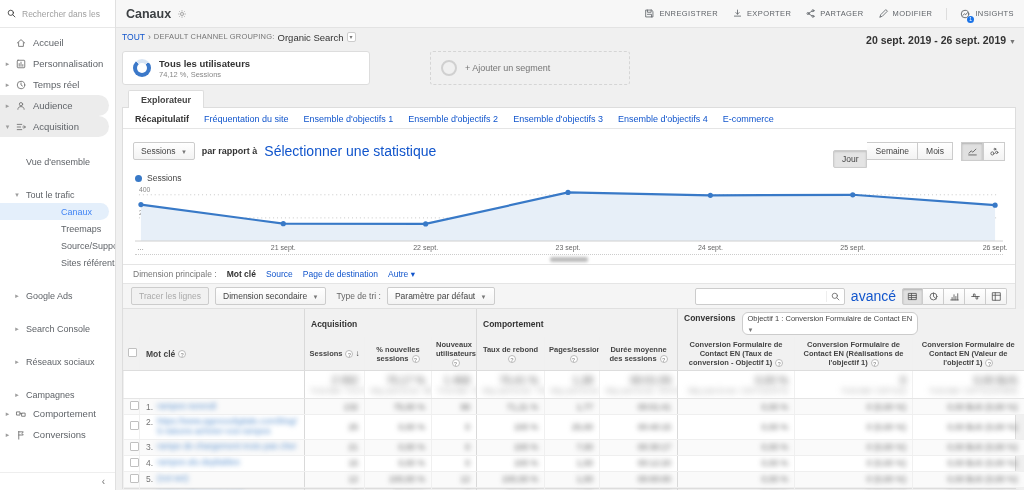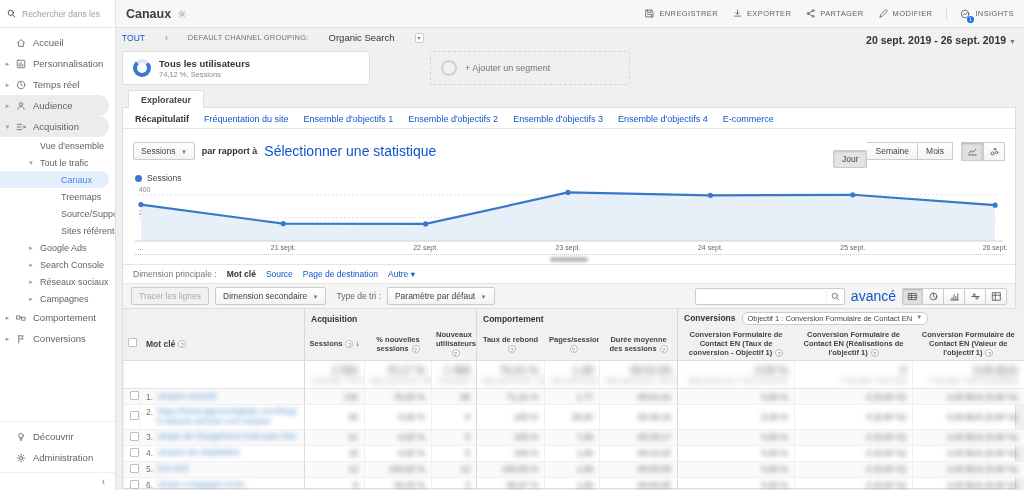--- a/index.html
+++ b/index.html
@@ -10,21 +10,21 @@
   
   .sidebar { width:116px; background:#fff; border-right:1px solid #e0e0e0; display:flex; flex-direction:column; flex-shrink:0; }
   .sb-search { height:28px; border-bottom:1px solid #e8e8e8; display:flex; align-items:center; gap:5px; padding:0 6px; }
   .sb-search input { border:none; outline:none; width:80px; font-size:8.5px; color:#444; font-family:inherit; background:transparent; }
   .sb-search input::placeholder { color:#9e9e9e; }
   .sb-nav { flex:0 0 auto; padding-top:4px; }
   .sb-item { display:flex; align-items:center; height:21px; padding-left:2px; cursor:pointer; color:#5f6368; font-size:9.5px; }
   .sb-item .arr { width:11px; text-align:center; font-size:7px; color:#9e9e9e; flex-shrink:0; }
   .sb-item .icon { width:16px; display:flex; justify-content:center; flex-shrink:0; color:#757575; }
   .sb-item .lbl { margin-left:4px; white-space:nowrap; overflow:hidden; }
-  .sb-item.lvl1 { height:17px; padding-left:26px; font-size:9px; }
+  .sb-item.lvl1 { height:17px; padding-left:12px; font-size:9px;margin-top:16px; }
   .sb-item.lvl1 .arr { width:10px; }
   .sb-item.lvl2 { height:17px; padding-left:46px; font-size:9px; }
   .sb-item.hl { background:#ececec; border-radius:0 14px 14px 0; margin-right:6px; }
   .sb-item.sel { background:#e4effb; border-radius:0 14px 14px 0; margin-right:6px; color:#4285f4; }
   .sb-section { font-size:7.5px; letter-spacing:.8px; color:#9e9e9e; padding:8px 0 4px 12px; }
   .sb-spacer { flex:1; }
   .sb-foot { border-top:1px solid #eee; padding:4px 0; }
   .sb-collapse { border-top:1px solid #eee; height:18px; display:flex; align-items:center; justify-content:flex-end; padding-right:10px; color:#757575; font-size:10px; cursor:pointer; }
 
   
@@ -32,21 +32,21 @@
   .topbar { height:28px; background:#f7f7f7; border-bottom:1px solid #e3e3e3; display:flex; align-items:center; padding:0 10px; flex-shrink:0; }
   .topbar .title { font-size:12.5px; font-weight:bold; color:#3c4043; display:flex; align-items:center; gap:5px; }
   .topbar .actions { margin-left:auto; display:flex; align-items:center; gap:14px; }
   .action { display:flex; align-items:center; gap:4px; font-size:7.5px; letter-spacing:.4px; color:#5f6368; cursor:pointer; background:none; border:none; font-family:inherit; }
   .action .icon { position:relative; display:flex; }
   .action .badge { position:absolute; right:-3px; bottom:-3px; width:7px; height:7px; border-radius:50%; background:#1a73e8; color:#fff; font-size:5px; display:flex; align-items:center; justify-content:center; }
   .action.sep { border-left:1px solid #ddd; padding-left:12px; }
 
   .content { flex:1; padding:4px 8px 0 6px; overflow:hidden; }
   .crumb-row { display:flex; align-items:flex-start; font-size:8.5px; }
-  .crumb { display:flex; align-items:center; gap:20px; color:#757575; }
+  .crumb { display:flex; align-items:flex-start; gap:3px; color:#757575; }
   .crumb .root { color:#15c; cursor:pointer; }
   .crumb .grp { font-size:7.5px; letter-spacing:.2px; }
   .crumb .val { color:#333; font-size:9.5px; }
   .crumb .dd { border:1px solid #ccc; background:#fff; border-radius:2px; font-size:6px; color:#777; padding:0 2px; line-height:8px; cursor:pointer; }
   .daterange { margin-left:auto; font-size:10.5px; color:#333; font-weight:bold; cursor:pointer; padding-top:2px; }
   .daterange .car { font-size:7px; color:#757575; font-weight:normal; }
 
   .segments { display:flex; align-items:stretch; margin:5px 0 4px 0; height:34px; }
   .seg-card { background:#fff; border:1px solid #ddd; border-radius:3px; width:248px; display:flex; align-items:center; gap:8px; padding:0 10px; cursor:pointer; }
   .donut { width:18px; height:18px; border-radius:50%; background:conic-gradient(#d8e4f3 0 14%, #3b78c9 14% 88%, #d8e4f3 88% 100%); position:relative; flex-shrink:0; }
@@ -100,21 +100,21 @@
   .search-box .mag { width:18px; display:flex; justify-content:center; color:#666; border-left:1px solid #eee; cursor:pointer; }
   .views { display:flex; }
   .views .icon-btn { width:21px; height:17px; border-left:none; }
   .views .icon-btn:first-child { border-left:1px solid #ccc; border-radius:2px 0 0 2px; }
   .views .icon-btn:last-child { border-radius:0 2px 2px 0; }
 
   table.data { width:100%; border-collapse:collapse; table-layout:fixed; }
   table.data th, table.data td { border-left:1px solid #f0f0f0; overflow:hidden; }
   table.data .gb { border-left:1px solid #d9d9d9; }
   tr.grp-row th { background:#f1f1f1; font-size:8.5px; text-align:left; padding:3px 6px 2px; color:#333; border-bottom:none; height:18px; }
-  .conv-sel { display:inline-flex; align-items:flex-start; gap:4px; background:#fff; border:1px solid #ccc; border-radius:6px; font-size:7.5px; font-weight:normal; color:#444; padding:1px 5px; margin-left:6px; cursor:pointer; }
+  .conv-sel { display:inline-flex; align-items:flex-start; gap:4px; background:#fff; border:1px solid #ccc; border-radius:6px; font-size:7.5px; font-weight:normal; color:#444; padding:1px 5px; margin-left:6px; cursor:pointer;flex-direction:column; }
   tr.hdr-row th { background:#f1f1f1; font-size:7.5px; color:#444; padding:3px 4px; text-align:center; vertical-align:middle; border-bottom:1px solid #ddd; height:28px; cursor:pointer; }
   tr.hdr-row th.dim { text-align:left; padding-left:6px; font-size:8.5px; }
   .help { display:inline-block; width:8px; height:8px; border:1px solid #bbb; border-radius:50%; color:#999; font-size:5.5px; line-height:8px; text-align:center; margin-left:3px; vertical-align:middle; background:#fff; }
   .sort-arr { color:#333; font-size:8px; margin-left:2px; }
   tr.tot-row td { background:#fff; border-bottom:1px solid #e5e5e5; padding:3px 6px 4px; height:28px; vertical-align:top; }
   .tot-val { font-size:10.5px; color:#555; text-align:right; }
   .tot-sub { font-size:6.5px; color:#999; text-align:right; margin-top:1px; white-space:nowrap; }
   tr.data-row td { font-size:8.5px; color:#616161; border-bottom:1px solid #efefef; padding:2px 6px; height:15px; }
   tr.data-row:nth-child(even) td { background:#fafafa; }
   td.num { text-align:right; white-space:nowrap; }
@@ -251,42 +251,20 @@
           <span class="icon">
             <svg class="ic" width="12" height="12" viewBox="0 0 16 16" fill="none" stroke="currentColor" stroke-width="1.2" stroke-linecap="round" stroke-linejoin="round">
               <path d="M5 13.5V3.2"></path>
               <path d="M5 3.8h6l-1.6 2.1L11 8H5"></path>
             </svg>
           </span>
           <span class="lbl">Conversions</span>
         </div>
       </nav>
     <div class="sb-spacer"></div>
-    <div class="sb-foot">
-        <div class="sb-item">
-          <span class="arr"></span>
-          <span class="icon">
-            <svg class="ic" width="12" height="12" viewBox="0 0 16 16" fill="none" stroke="currentColor" stroke-width="1.2" stroke-linecap="round" stroke-linejoin="round">
-              <circle cx="8" cy="6.3" r="3.1"></circle>
-              <path d="M6.8 9.6h2.4 M7 11h2 M7.4 12.4h1.2"></path>
-            </svg>
-          </span>
-          <span class="lbl">Découvrir</span>
-        </div>
-        <div class="sb-item">
-          <span class="arr"></span>
-          <span class="icon">
-            <svg class="ic" width="12" height="12" viewBox="0 0 16 16" fill="none" stroke="currentColor" stroke-width="1.2" stroke-linecap="round" stroke-linejoin="round">
-              <circle cx="8" cy="8" r="2"></circle>
-              <path d="M8 3v1.6 M8 11.4V13 M3 8h1.6 M11.4 8H13 M4.5 4.5l1.1 1.1 M10.4 10.4l1.1 1.1 M11.5 4.5l-1.1 1.1 M5.6 10.4l-1.1 1.1"></path>
-            </svg>
-          </span>
-          <span class="lbl">Administration</span>
-        </div>
-      </div>
     <div class="sb-collapse">
       <span>‹</span>
     </div>
   </aside>
 
   <div class="main">
 
     <header class="topbar">
       <div class="title">
         <span>Canaux</span>

